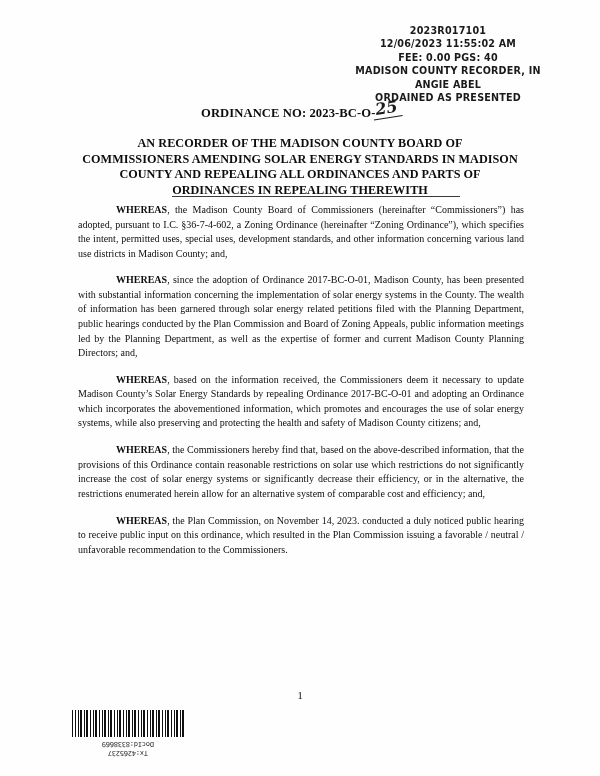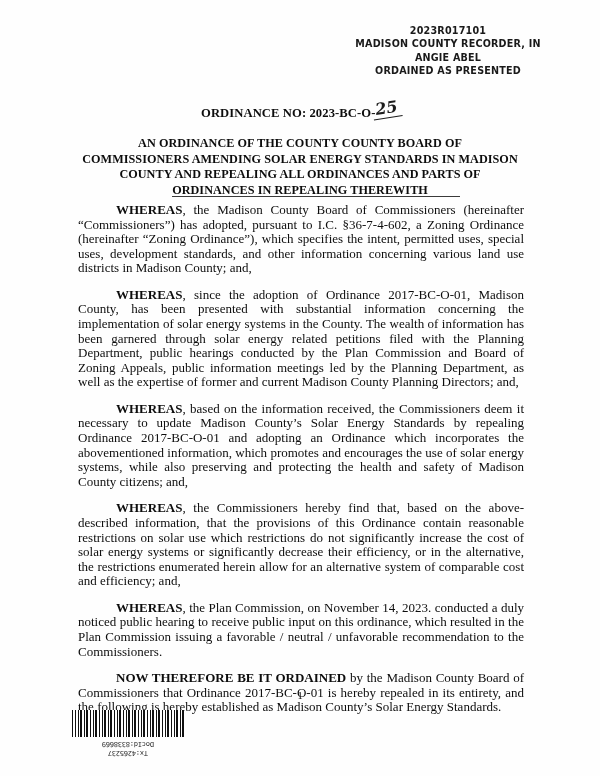--- a/index.html
+++ b/index.html
@@ -98,21 +98,21 @@
     height: 1px;
     background: #3a3a3a;
   }
 
   
   .body-text {
     position: absolute;
     top: 203px;
     left: 78px;
     width: 446px;
-    font-size: 13px;
+    font-size: 10px;
     line-height: 14.55px;
     text-align: justify;
     text-justify: inter-word;
   }
   .body-text p {
     margin: 0 0 12.2px 0;
     text-indent: 38px;
   }
   .body-text p:last-child { margin-bottom: 0; }
   .lead { font-weight: bold; }
@@ -161,45 +161,46 @@
     background-size: 24px 100%;
   }
 </style>
 </head>
 <body>
 
 <div class="page">
 
   <div class="recorder-stamp">
     <div>2023R017101</div>
+    <div>12/06/2023 11:55:02 AM</div>
+    <div>FEE: 0.00 PGS: 40</div>
     <div>MADISON COUNTY RECORDER, IN</div>
     <div>ANGIE ABEL</div>
     <div>ORDAINED AS PRESENTED</div>
   </div>
 
   <div class="ordinance-line">
     <span class="ord-label">ORDINANCE NO: 2023-BC-O-</span><span class="handwritten">25</span>
   </div>
 
   <div class="doc-title">
-    <div>AN ORDINANCE OF THE COUNTY COUNTY BOARD OF</div>
+    <div>AN RECORDER OF THE MADISON COUNTY BOARD OF</div>
     <div>COMMISSIONERS AMENDING SOLAR ENERGY STANDARDS IN MADISON</div>
     <div>COUNTY AND REPEALING ALL ORDINANCES AND PARTS OF</div>
     <div>ORDINANCES IN REPEALING THEREWITH</div>
   </div>
 
   <div class="divider"></div>
 
   <div class="body-text">
     <p><span class="lead">WHEREAS</span><span>, the Madison County Board of Commissioners (hereinafter “Commissioners”) has adopted, pursuant to I.C. §36-7-4-602, a Zoning Ordinance (hereinafter “Zoning Ordinance”), which specifies the intent, permitted uses, special uses, development standards, and other information concerning various land use districts in Madison County; and,</span></p>
     <p><span class="lead">WHEREAS</span><span>, since the adoption of Ordinance 2017-BC-O-01, Madison County, has been presented with substantial information concerning the implementation of solar energy systems in the County.  The wealth of information has been garnered through solar energy related petitions filed with the Planning Department, public hearings conducted by the Plan Commission and Board of Zoning Appeals, public information meetings led by the Planning Department, as well as the expertise of former and current Madison County Planning Directors; and,</span></p>
     <p><span class="lead">WHEREAS</span><span>, based on the information received, the Commissioners deem it necessary to update Madison County’s Solar Energy Standards by repealing Ordinance 2017-BC-O-01 and adopting an Ordinance which incorporates the abovementioned information, which promotes and encourages the use of solar energy systems, while also preserving and protecting the health and safety of Madison County citizens; and,</span></p>
     <p><span class="lead">WHEREAS</span><span>, the Commissioners hereby find that, based on the above-described information, that the provisions of this Ordinance contain reasonable restrictions on solar use which restrictions do not significantly increase the cost of solar energy systems or significantly decrease their efficiency, or in the alternative, the restrictions enumerated herein allow for an alternative system of comparable cost and efficiency; and,</span></p>
     <p><span class="lead">WHEREAS</span><span>, the Plan Commission, on November 14, 2023. conducted a duly noticed public hearing to receive public input on this ordinance, which resulted in the Plan Commission issuing a favorable / neutral / unfavorable recommendation to the Commissioners.</span></p>
-    <p><span class="lead">NOW THEREFORE BE IT ORDAINED</span><span> by the Madison County Board of Commissioners that Ordinance 2017-BC-O-01 is hereby repealed in its entirety, and the following is hereby established as Madison County’s Solar Energy Standards.</span></p>
   </div>
 
   <div class="page-number">1</div>
 
   <div class="barcode-stamp">
     <div class="barcode-ids">Tx:4265237</div>
     <div class="barcode-ids">DocId:8338669</div>
     <div class="barcode-bars"></div>
   </div>
 

